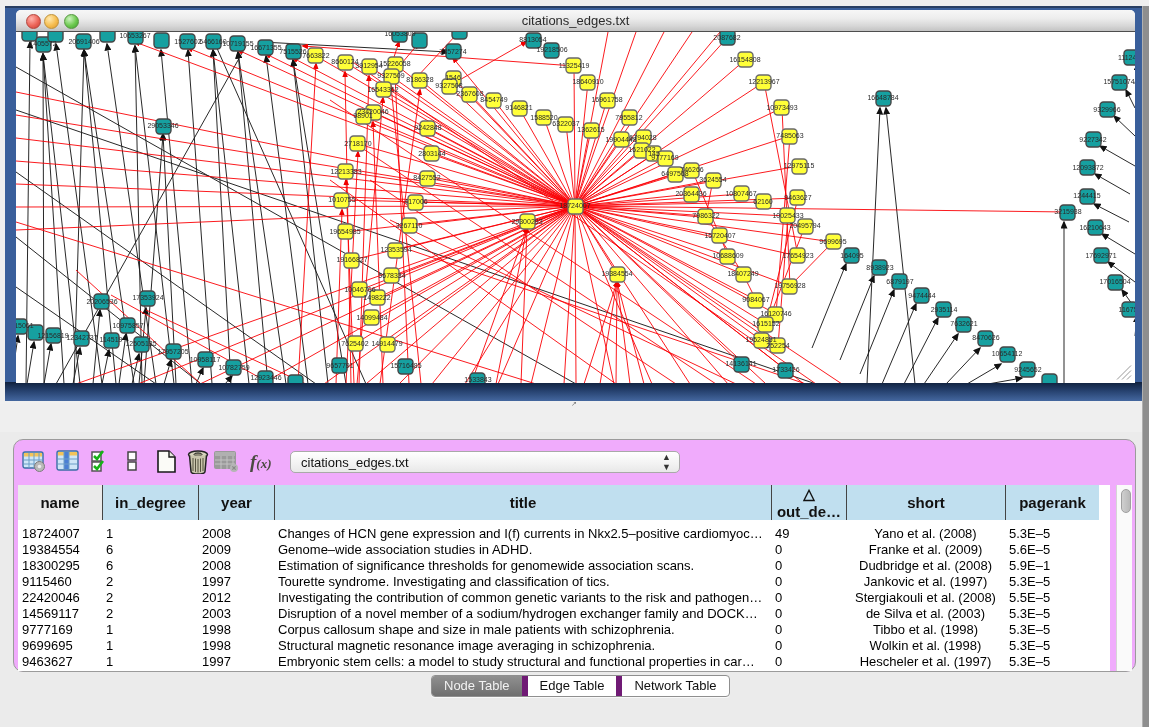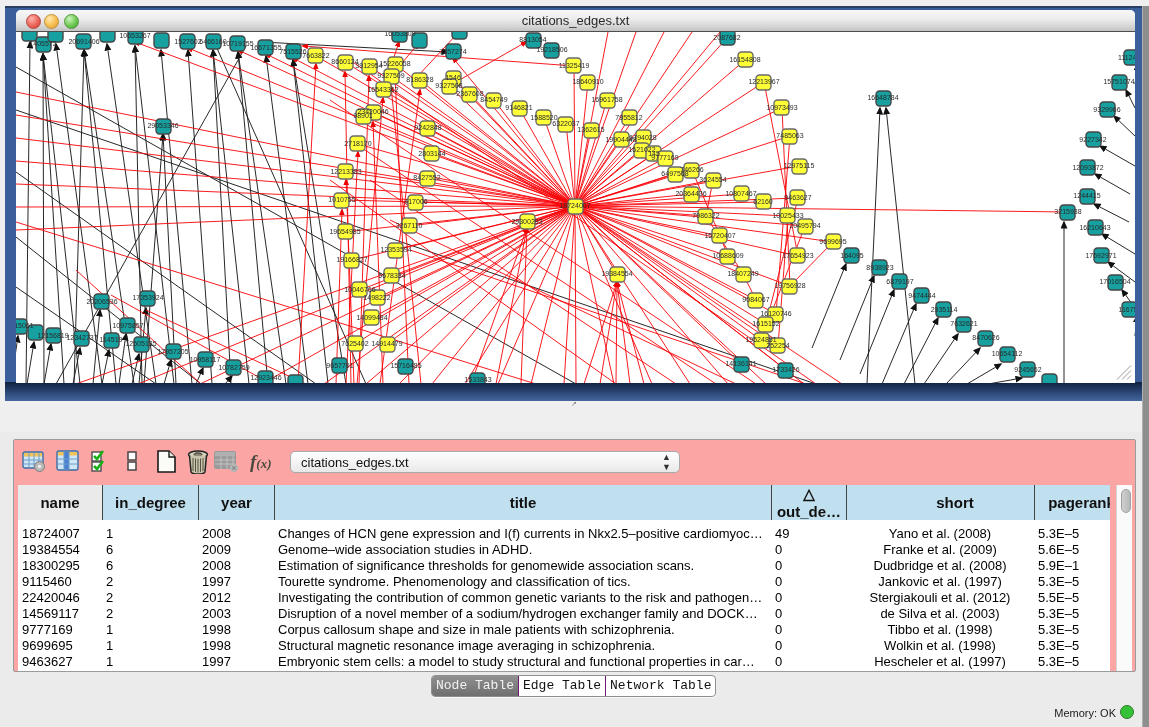--- a/index.html
+++ b/index.html
@@ -25,54 +25,54 @@
 #net .b{stroke:#1c1c1c;stroke-width:0.95;fill:none;}
 #net .nt{fill:#16a0a0;stroke:#464646;stroke-width:1.4;}
 #net .ny{fill:#ffff38;stroke:#6a6a6a;stroke-width:1.4;}
 #net .nl{font-size:7px;fill:#2a2a2a;text-anchor:middle;}
 
 #gap{left:0;top:401px;width:1149px;height:3px;background:#f0f0f0;}
 #phead{left:0;top:404px;width:1149px;height:27px;background:#e7e7e7;
  border-bottom:1px solid #cfcfcf;}
 #phead span{position:absolute;left:10px;top:6px;font-size:13px;color:#333;}
 #pbody{left:0;top:432px;width:1149px;height:295px;background:#ebebeb;}
-#box{left:13px;top:439px;width:1121px;height:231px;background:#fca5a5;
- border:1px solid #9b9b9b;border-radius:2px;}
+#box{left:13px;top:439px;width:1121px;height:231px;background:#f0abfc;
+ border:1px solid #9b9b9b;border-radius:10px;}
 .tbi{position:absolute;top:9px;}
 .fx{position:absolute;left:236px;top:11px;font-family:"Liberation Serif",serif;
  font-style:italic;font-weight:bold;font-size:19px;color:#4a4a40;}
 .fx span{font-size:13px;}
 #combo{position:absolute;left:276px;top:11px;width:390px;height:22px;
  background:linear-gradient(180deg,#ffffff,#f2f2f2 60%,#e8e8e8);
  border:1px solid #a9a9a9;border-radius:5px;font-size:13px;color:#111;
  line-height:22px;padding-left:10px;box-sizing:border-box;}
 #combo .ar{position:absolute;right:8px;top:0px;font-size:9px;color:#333;line-height:10px;}
 #tablewrap{position:absolute;left:4px;top:45px;width:1092px;height:186px;
  background:#fff;overflow:hidden;}
 table{border-collapse:separate;border-spacing:0;table-layout:fixed;width:1075px;font-size:13px;}
 tr.first td{padding-top:5px;}
 th{height:21px;background:#c0dfef;font-weight:bold;font-size:15px;color:#111;
  border-left:1px solid #444;padding:0;}
 th.c1{background:#eaeaea;border-left:none;}
 td{height:16px;padding:0 0 0 4px;font-size:13px;color:#000;white-space:nowrap;
  overflow:hidden;}
 .c1{width:84px;} .c2{width:95px;} .c3{width:75px;} .c4{width:496px;}
-.c5{width:74px;margin-left:38px;} .c6{width:158px;padding-left:29px;} .c7{width:93px;}
+.c5{width:74px;margin-left:38px;} .c6{width:158px;} .c7{width:93px;}
 td.c6{text-align:center;padding:0;}
 #vsb{position:absolute;right:3px;top:45px;width:15px;height:186px;background:#fafafa;
  border-left:1px solid #d5d5d5;}
 #vsb .thumb{position:absolute;left:4px;top:4px;width:8px;height:22px;
  background:linear-gradient(90deg,#cfcfcf,#b8b8b8);border:1px solid #9f9f9f;border-radius:6px;}
 
 #tabs{left:431px;top:675px;height:20px;border:1px solid #8f8f8f;border-radius:4px;
  background:#fff;font-size:13px;display:flex;overflow:hidden;
  box-shadow:0 1px 0 rgba(255,255,255,.7);}
-#tabs div{padding:0 4px;line-height:20px;color:#111;font-family:Liberation Mono, monospace;}
+#tabs div{padding:0 12px;line-height:20px;color:#111;}
 #tabs div.sel{background:linear-gradient(180deg,#909090,#6f6f6f);color:#f2f2f2;}
-#tabs div+div{border-left:1px solid #701a75;}
+#tabs div+div{border-left:6px solid #701a75;}
 #status{left:0;top:701px;width:1149px;height:26px;}
 #mem{position:absolute;right:33px;top:6px;font-size:11px;color:#222;}
 #memdot{position:absolute;right:15px;top:4px;width:12px;height:12px;border-radius:50%;
  background:#35c135;border:1.5px solid #2c7a2c;}
 #rstrip{left:1142px;top:6px;width:7px;height:721px;background:linear-gradient(90deg,#b0b0b0 0 1px,#8e8e8e 1px 100%);}
 #dimple{left:571px;top:400px;width:8px;height:6px;font-size:7px;color:#777;}
 </style></head><body>
 <div id="app">
  <div id="frame" class="abs"></div>
  <div id="framebot" class="abs"></div>
@@ -664,32 +664,32 @@
               <td class="c3">2008</td>
               <td class="c4">Estimation of significance thresholds for genomewide association scans.</td>
               <td class="c5">0</td>
               <td class="c6">Dudbridge et al. (2008)</td>
               <td class="c7">5.9E–1</td>
             </tr>
 <tr>
               <td class="c1">9115460</td>
               <td class="c2">2</td>
               <td class="c3">1997</td>
-              <td class="c4">Tourette syndrome. Phenomenology and classification of tics.</td>
+              <td class="c4">Tourette syndrome. Investigating and classification of tics.</td>
               <td class="c5">0</td>
               <td class="c6">Jankovic et al. (1997)</td>
               <td class="c7">5.3E–5</td>
             </tr>
 <tr>
               <td class="c1">22420046</td>
               <td class="c2">2</td>
               <td class="c3">2012</td>
               <td class="c4">Investigating the contribution of common genetic variants to the risk and pathogen…</td>
               <td class="c5">0</td>
-              <td class="c6">Stergiakouli et al. (2012)</td>
+              <td class="c6">Stergiakouli et al. (2008)</td>
               <td class="c7">5.5E–5</td>
             </tr>
 <tr>
               <td class="c1">14569117</td>
               <td class="c2">2</td>
               <td class="c3">2003</td>
               <td class="c4">Disruption of a novel member of a sodium/hydrogen exchanger family and DOCK…</td>
               <td class="c5">0</td>
               <td class="c6">de Silva et al. (2003)</td>
               <td class="c7">5.3E–5</td>
@@ -726,17 +726,13 @@
    </div>
    <div id="vsb">
         <div class="thumb"></div>
       </div>
  </div>
  <div id="tabs" class="abs">
       <div class="sel">Node Table</div>
       <div>Edge Table</div>
       <div>Network Table</div>
     </div>
- <div id="status" class="abs">
-      <span id="mem">Memory: OK</span>
-      <span id="memdot"></span>
-    </div>
  <div id="rstrip" class="abs"></div>
 </div>
 </body></html>

